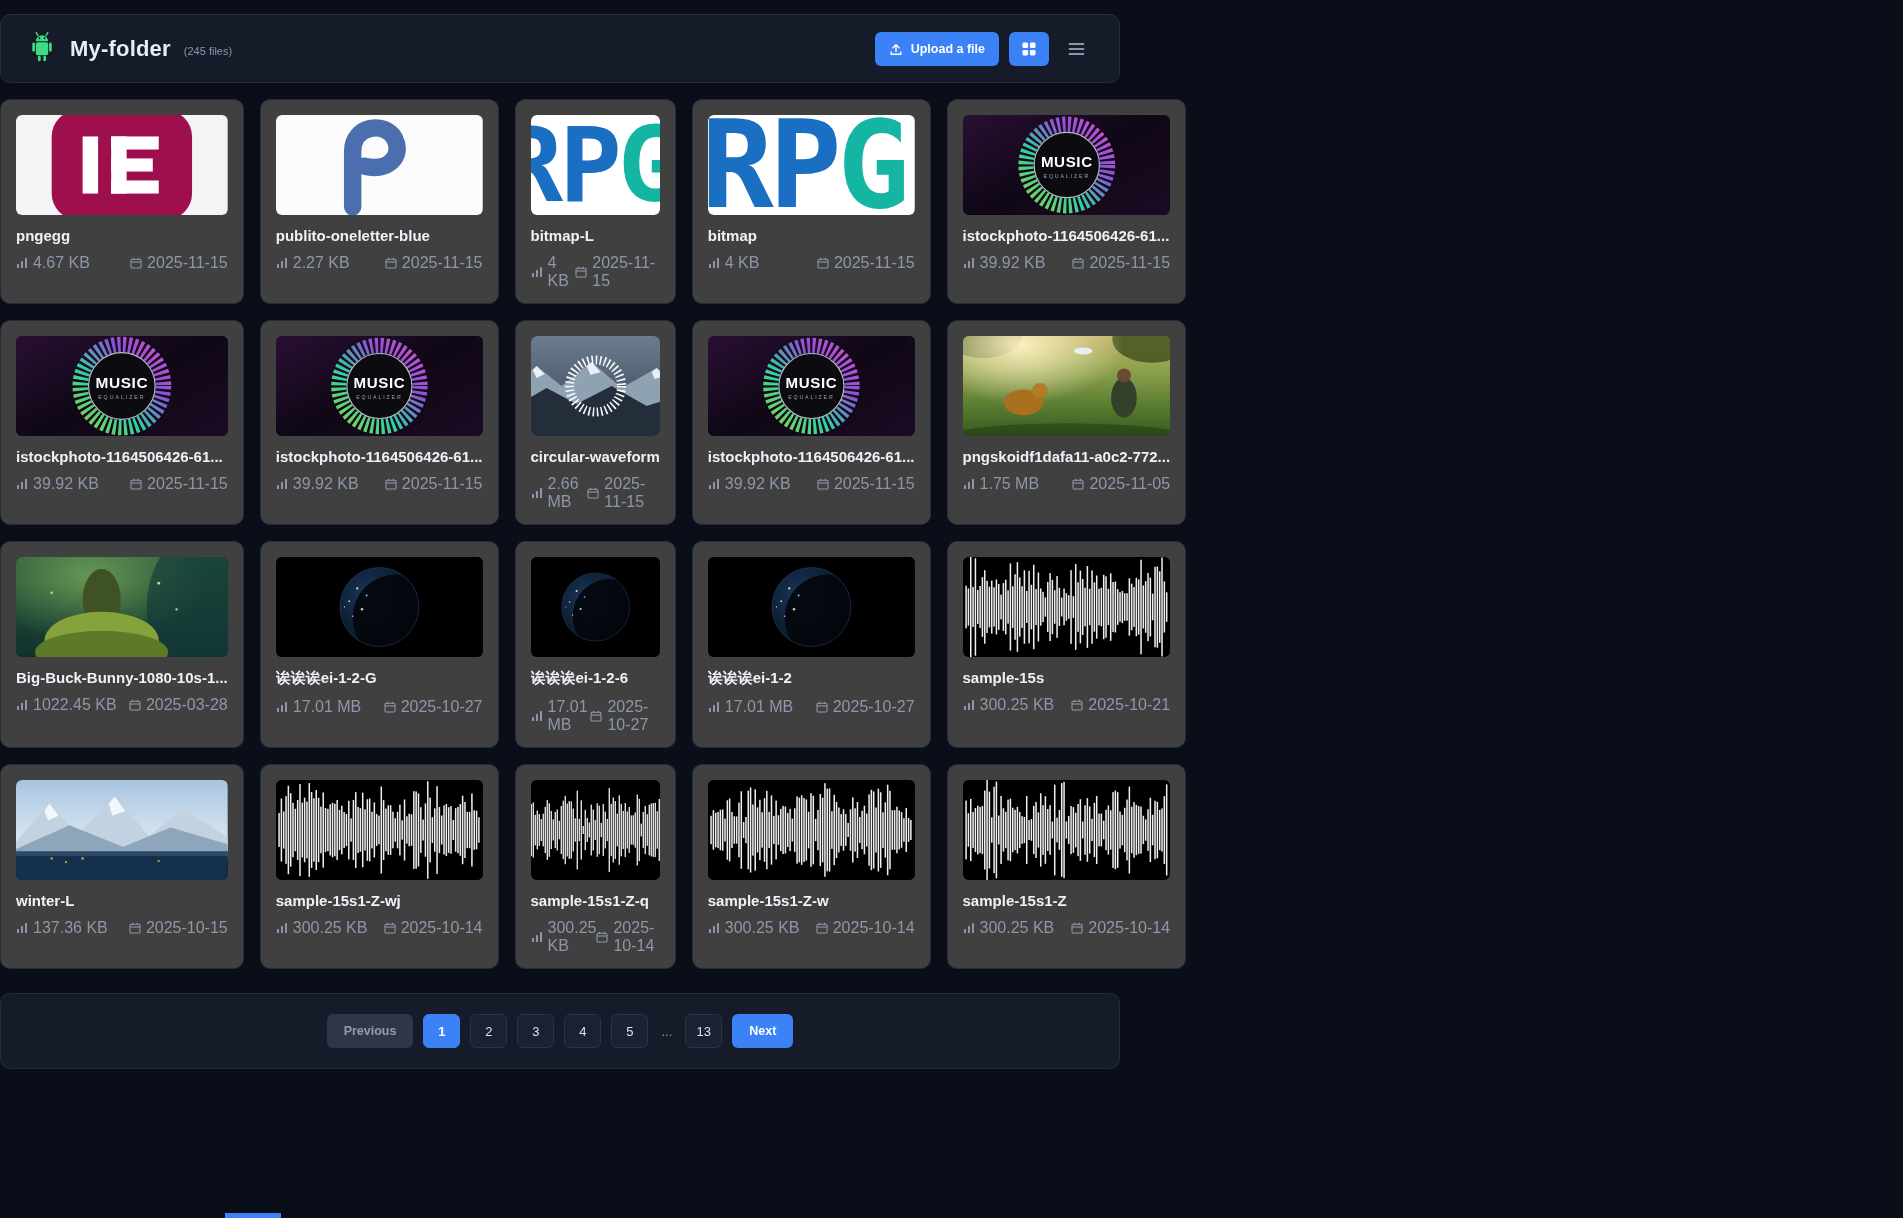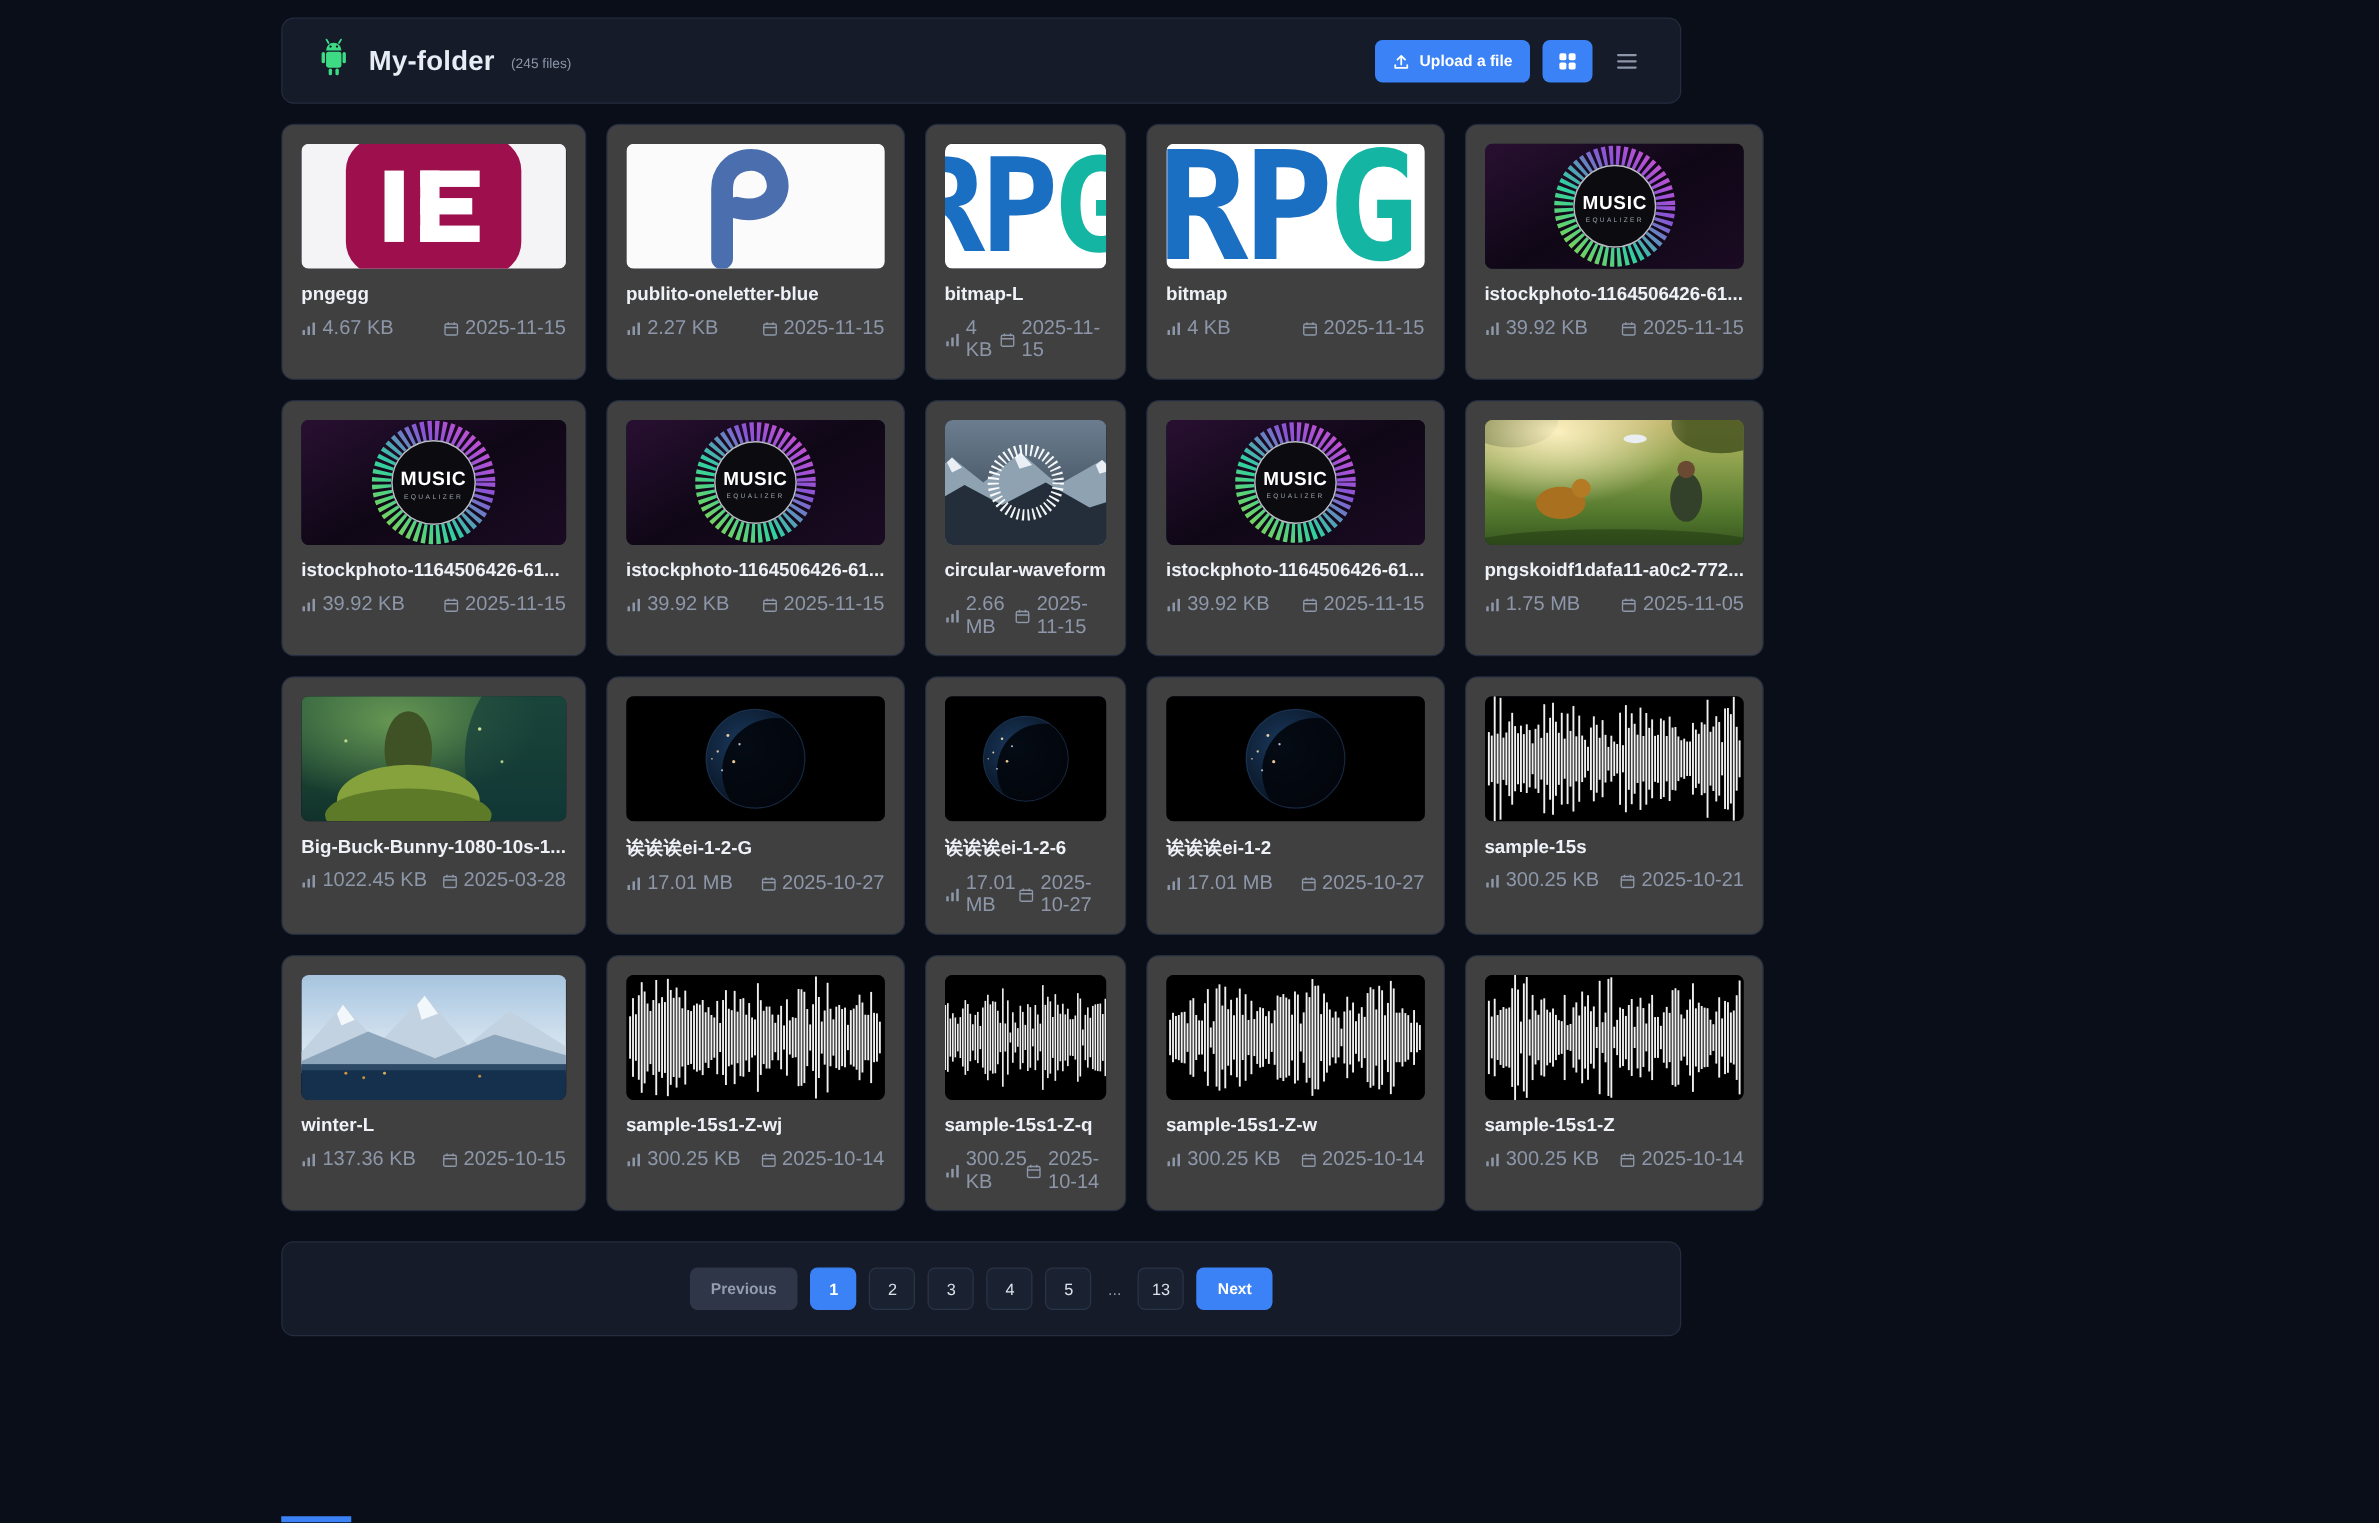--- a/index.html
+++ b/index.html
@@ -1,21 +1,21 @@
 <!DOCTYPE html>
 <html><head>
 <meta charset="utf-8">
 <style>
   html,body{margin:0;padding:0;}
   body{
     width:1903px;height:1218px;position:relative;overflow:hidden;
     background:#0a0e19;color:#e8ecf4;
     font-family:"Liberation Sans","DejaVu Sans",sans-serif;
   }
-  .page{width:1120px;margin-left:225px;padding-top:14px;}
+  .page{width:1120px;padding-top:14px;}
   .panel{background:#151b29;border:1px solid #242d3f;border-radius:10px;box-sizing:border-box;}
   
   .header{height:69px;display:flex;align-items:center;justify-content:space-between;padding:0 26px;margin-bottom:16px;}
   .header-left{display:flex;align-items:center;gap:13px;}
   .title{font-size:22px;font-weight:700;margin:0;letter-spacing:.2px;}
   .count{font-size:11px;color:#8d97a9;padding-top:5px;}
   .header-right{display:flex;align-items:center;gap:10px;justify-content:space-between;}
   .btn-blue{background:#3b82f6;color:#fff;border:none;border-radius:6px;height:34px;
     display:inline-flex;align-items:center;gap:8px;padding:0 14px;font-size:12.5px;font-weight:600;
     cursor:pointer;font-family:inherit;}

